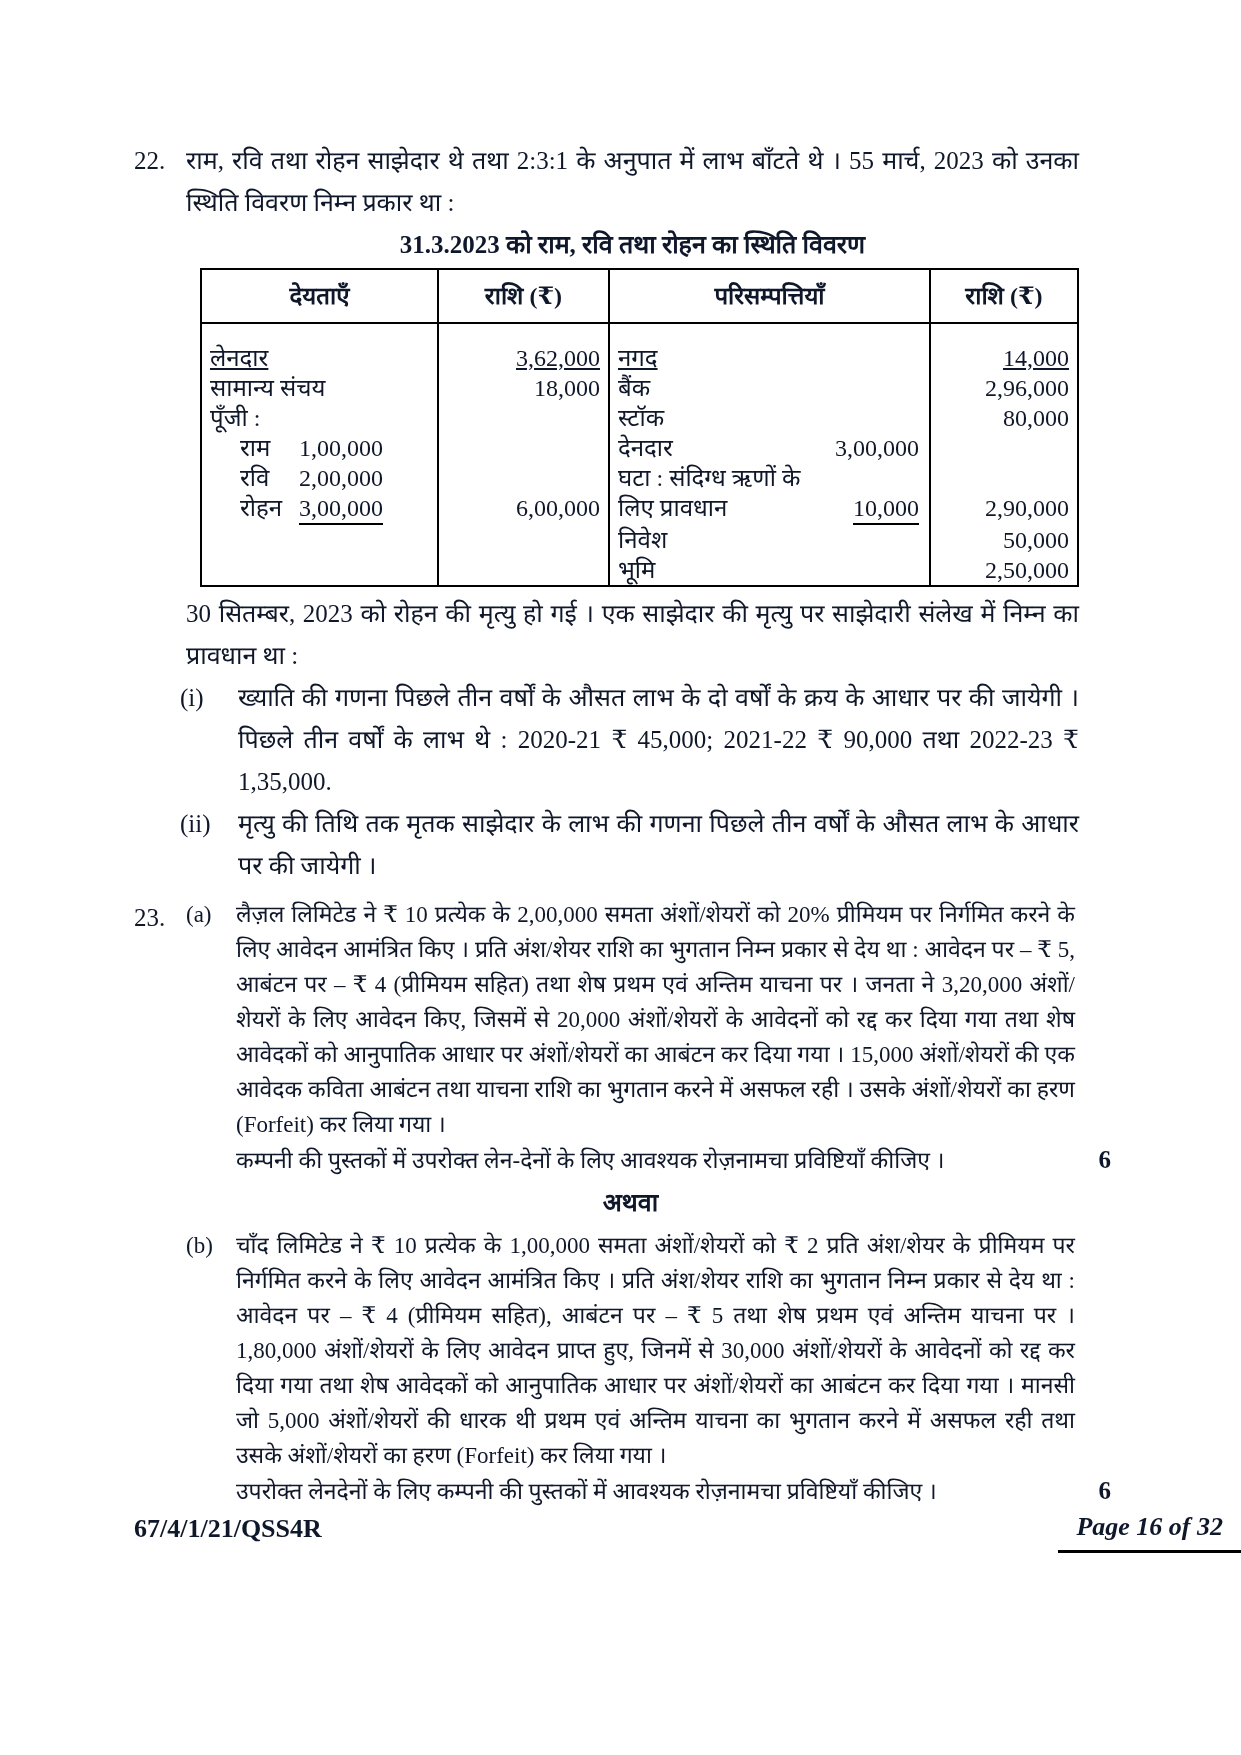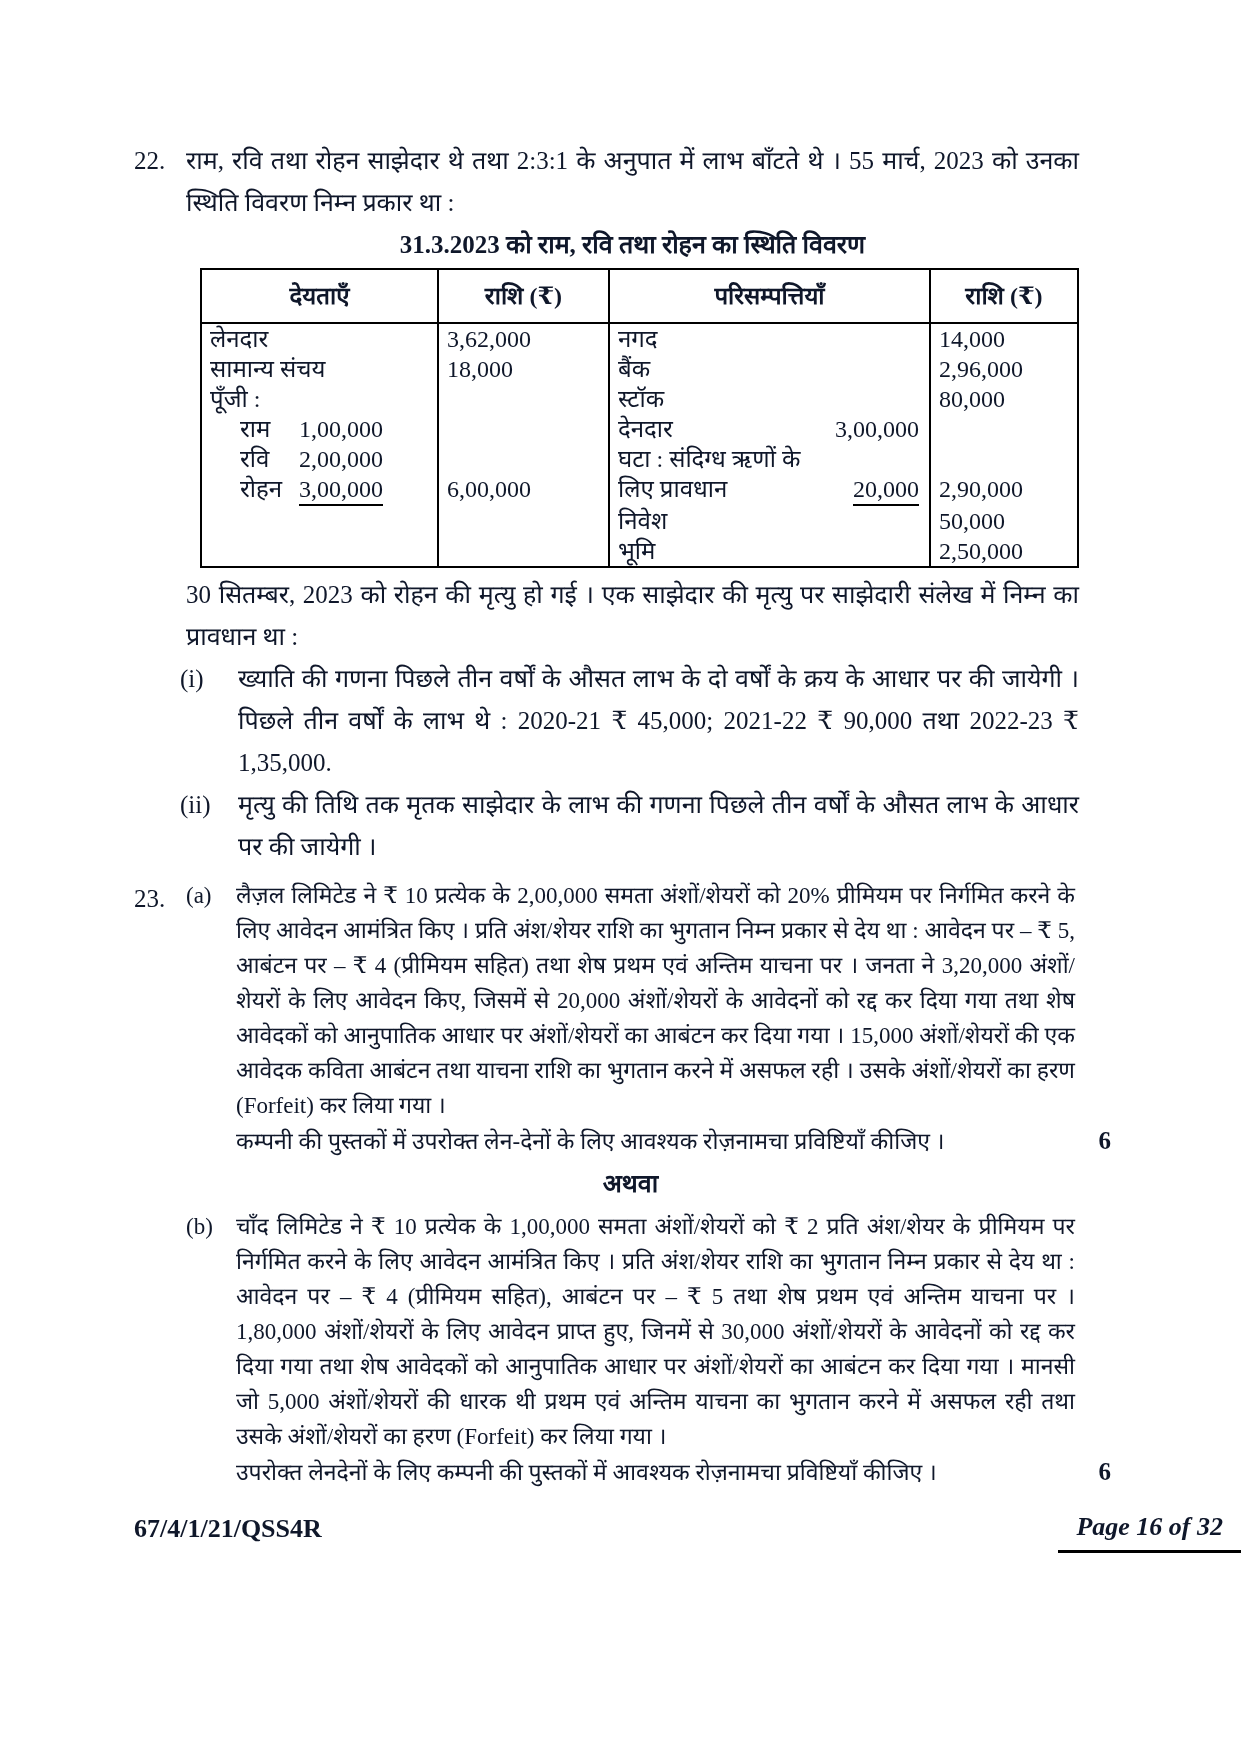--- a/index.html
+++ b/index.html
@@ -25,27 +25,27 @@
   .sub-row { display:flex; align-items:flex-start; }
   .sub-label { flex:0 0 50px; font-size:23px; line-height:35px; }
   .sub-body { flex:1; text-align:justify; }
 
   
   .bs-title { text-align:center; font-weight:bold; font-size:25px; margin:4px 0 6px; line-height:34px; }
   table.bs { border-collapse:collapse; width:877px; margin-left:14px; table-layout:fixed; border:2px solid #000; }
   table.bs th { border-bottom:2px solid #000; font-size:24px; font-weight:bold; padding:5px 8px; text-align:center; }
   table.bs th + th, table.bs td + td { border-left:2px solid #000; }
   table.bs td { font-size:24px; line-height:30px; padding:0 8px; vertical-align:top; }
-  tr.first-row td { padding-top:0; }
+  tr.first-row td { padding-top:19px;text-decoration:underline; }
   .cell-flex { display:flex; }
   .ind { padding-left:30px; }
   .inner-l { margin-left:auto; margin-right:46px; }
   .inner-a { margin-left:auto; margin-right:2px; }
   .u { border-bottom:2px solid #000; }
-  td.amt { }
+  td.amt { text-align:right; }
   tr.total-row td { font-weight:bold; font-size:25px; padding-top:4px; padding-bottom:6px; }
   tr.total-row td.amt { border-top:2px solid #000; }
 
   
   .item { display:flex; align-items:flex-start; }
   .item-label { flex:0 0 58px; margin-left:-6px; font-size:25px; line-height:42px; }
   .item-text { flex:1; text-align:justify; }
 
   
   .task-line { display:flex; justify-content:space-between; align-items:baseline; }
@@ -165,21 +165,21 @@
             <td>
                   <div class="cell-flex">
                     <span class="ind">रोहन</span>
                     <span class="inner-l u">3,00,000</span>
                   </div>
                 </td>
             <td class="amt">6,00,000</td>
             <td>
                   <div class="cell-flex">
                     <span>लिए प्रावधान</span>
-                    <span class="inner-a u">20,000</span>
+                    <span class="inner-a u">10,000</span>
                   </div>
                 </td>
             <td class="amt">2,90,000</td>
           </tr>
           <tr>
             <td></td>
             <td class="amt"></td>
             <td>
                   <div class="cell-flex">
                     <span>निवेश</span>

